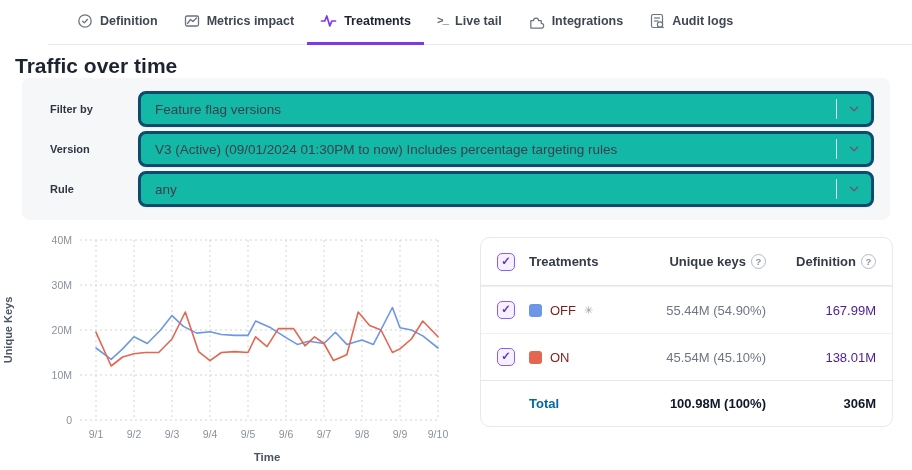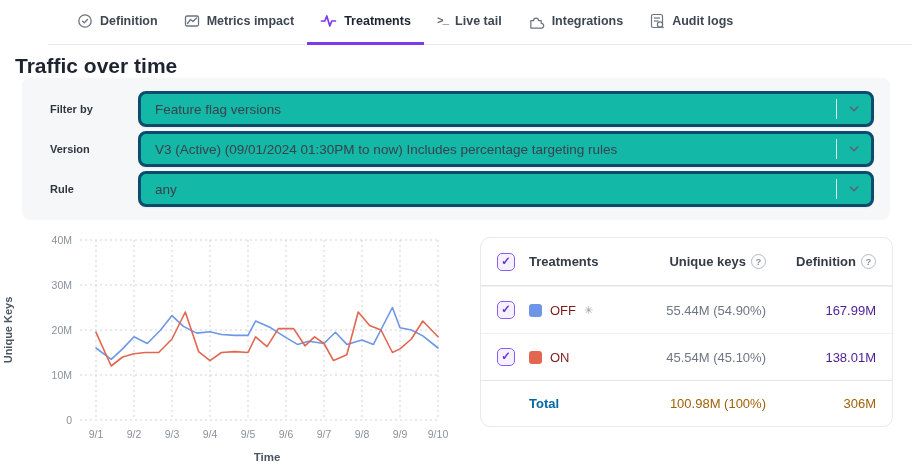--- a/index.html
+++ b/index.html
@@ -70,21 +70,21 @@
   .col-name { flex:1; display:flex; align-items:center; gap:8px; font-size:13px; color:#343b46; font-weight:bold; }
   .t-row .col-name .treat-label { font-weight:normal; color:#7f1d1d; }
   .t-row.total .col-name { font-weight:bold; color:#0369a1; }
   .col-keys { width:158px; flex:none; text-align:right; font-size:13px; color:#6e7682; }
   .col-impr { width:110px; flex:none; text-align:right; font-size:13px; color:#4c1d95; }
   .t-head .col-keys, .t-head .col-impr {
     font-weight:bold; color:#343b46;
     display:flex; align-items:center; justify-content:flex-end; gap:5px;
   }
   .t-head .col-name { font-weight:bold; color:#343b46; }
-  .t-row.total .col-keys, .t-row.total .col-impr { font-weight:normal; color:#a16207; }
+  .t-row.total .col-keys, .t-row.total .col-impr { font-weight:bold; color:#0f172a; }
 
   .cbx {
     width:18px; height:18px; border:1.6px solid #8b5cf6; border-radius:5px;
     background:#f6f1fe; color:#6d28d9; cursor:pointer;
     display:flex; align-items:center; justify-content:center;
     font-size:11.5px; font-weight:bold; line-height:1;
   }
   .swatch { width:13px; height:13px; border-radius:3px; flex:none; }
   .sparkle { color:#9aa1ab; font-size:11px; font-weight:normal; }
   .help {

